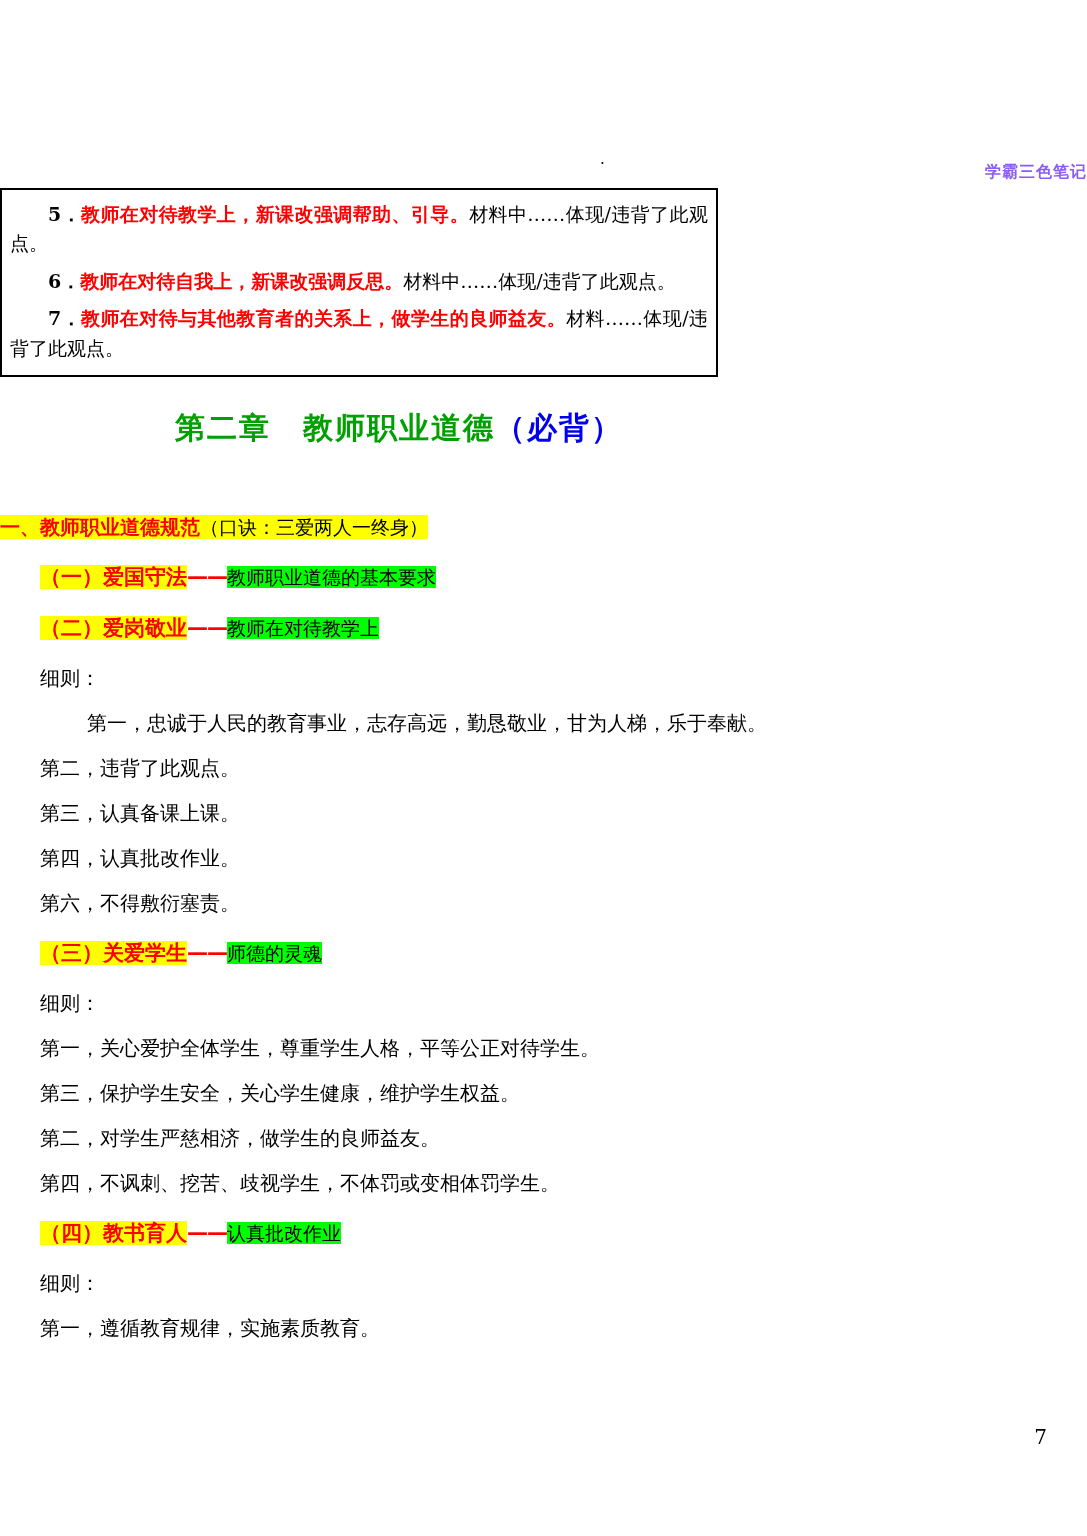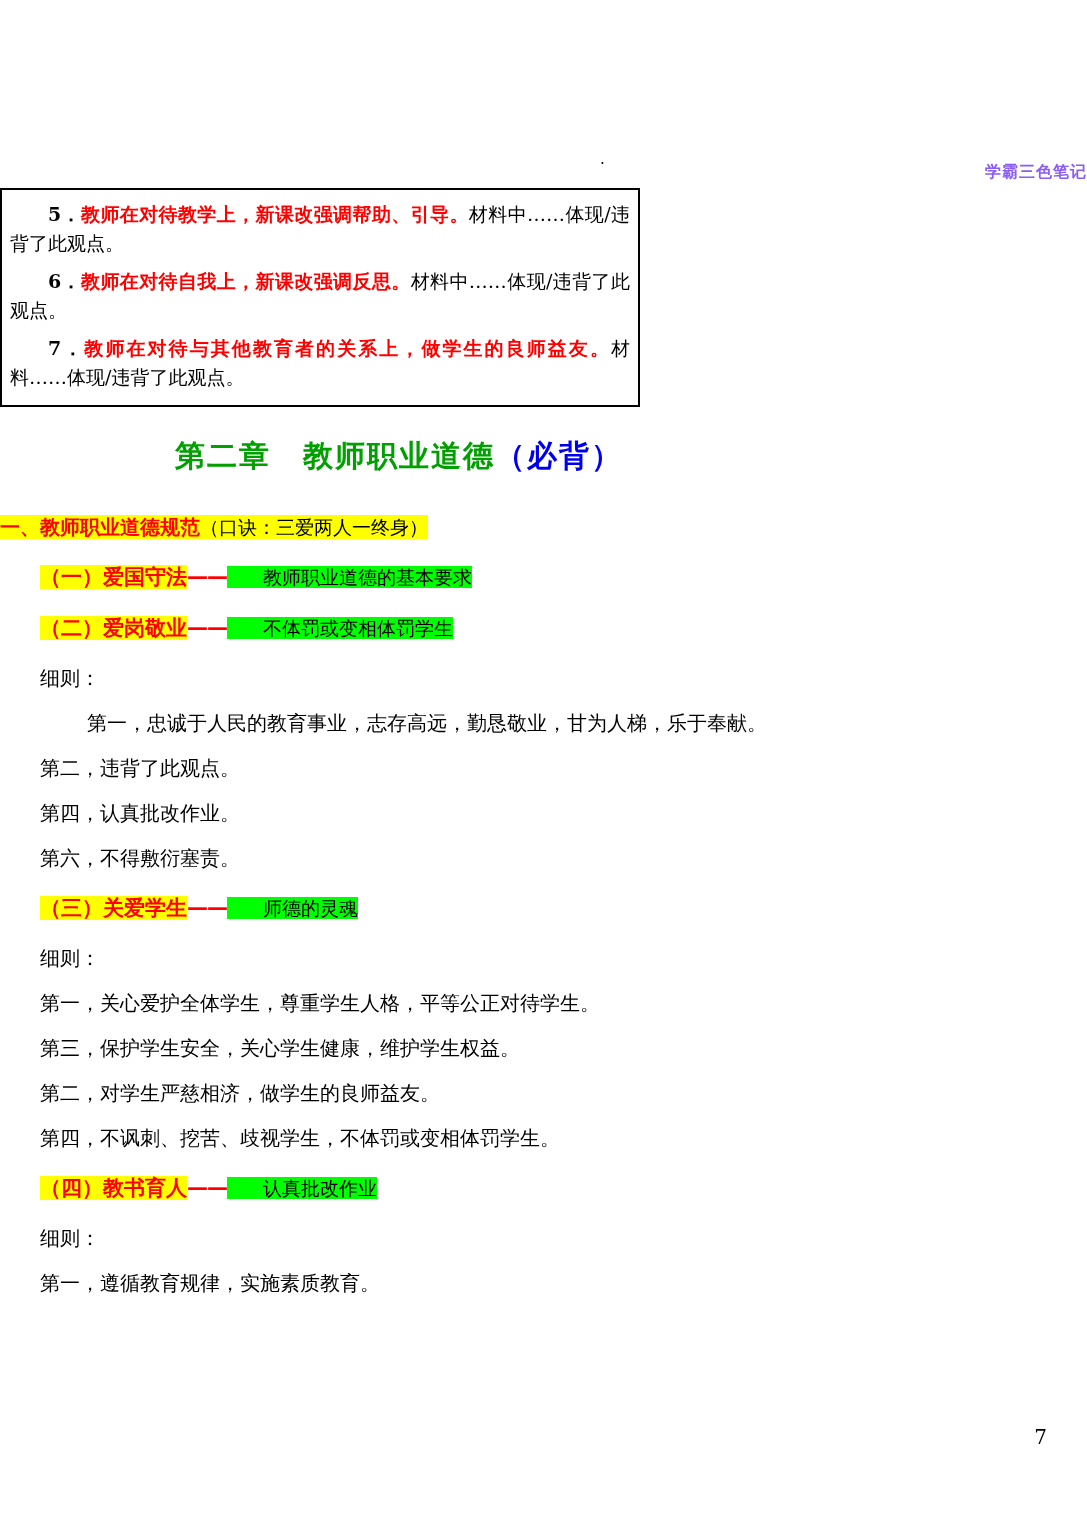--- a/index.html
+++ b/index.html
@@ -38,21 +38,21 @@
     top: 150px;
     font-size: 15px;
     color: #000;
   }
 
   
   .box {
     position: absolute;
     left: 0;
     top: 188px;
-    width: 640px;
+    width: 718px;
     border: 2px solid #000;
     padding: 10px 8px 12px 8px;
     box-sizing: border-box;
   }
   .box p {
     margin: 0 0 8px 0;
     font-size: 19px;
     line-height: 1.55;
     text-align: justify;
   }
@@ -73,21 +73,20 @@
     position: absolute;
     left: 0;
     top: 408px;
     width: 798px;
     text-align: center;
     font-family: "DejaVu Sans", "Liberation Sans", sans-serif;
     font-weight: bold;
     font-size: 30px;
     letter-spacing: 2px;
     white-space: nowrap;
-    margin-top: 28px;
   }
   .chapter-green { color: #00a000; }
   .chapter-blue { color: #0000ee; }
 
   
   .body-flow {
     position: absolute;
     left: 0;
     top: 500px;
     width: 810px;
@@ -127,21 +126,20 @@
   }
   .sub-head .dash {
     color: #ff0000;
     letter-spacing: -1px;
   }
   .sub-head .note {
     font-family: "DejaVu Serif", "Liberation Serif", serif;
     font-weight: normal;
     font-size: 19px;
     color: #000;
-    padding-left: 36px;
   }
   .line {
     padding-left: 40px;
     font-size: 20px;
     margin: 6px 0 !important;
   }
   .line-wrap {
     font-size: 20px;
     margin: 6px 0 !important;
     text-indent: 40px;
@@ -174,24 +172,25 @@
   <div class="chapter-title">
     <span class="chapter-green">第二章　教师职业道德</span><span class="chapter-blue">（必背）</span>
   </div>
 
   <div class="body-flow">
 
     <p class="sec-head"><span class="hl-yellow"><span class="red">一、</span><span class="red">教师职业道德规范</span><span class="paren-note">（口诀：三爱两人一终身）</span></span></p>
 
     <p class="sub-head"><span class="hl-yellow red">（一）爱国守法</span><span class="dash">——</span><span class="hl-green note">教师职业道德的基本要求</span></p>
 
-    <p class="sub-head"><span class="hl-yellow red">（二）爱岗敬业</span><span class="dash">——</span><span class="hl-green note">不体罚或变相体罚学生</span></p>
+    <p class="sub-head"><span class="hl-yellow red">（二）爱岗敬业</span><span class="dash">——</span><span class="hl-green note">教师在对待教学上</span></p>
     <p class="line">细则：</p>
     <p class="line-wrap">第一，忠诚于人民的教育事业，志存高远，勤恳敬业，甘为人梯，乐于奉献。</p>
     <p class="line">第二，违背了此观点。</p>
+    <p class="line">第三，认真备课上课。</p>
     <p class="line">第四，认真批改作业。</p>
     <p class="line">第六，不得敷衍塞责。</p>
 
     <p class="sub-head"><span class="hl-yellow red">（三）关爱学生</span><span class="dash">——</span><span class="hl-green note">师德的灵魂</span></p>
     <p class="line">细则：</p>
     <p class="line">第一，关心爱护全体学生，尊重学生人格，平等公正对待学生。</p>
     <p class="line">第三，保护学生安全，关心学生健康，维护学生权益。</p>
     <p class="line">第二，对学生严慈相济，做学生的良师益友。</p>
     <p class="line">第四，不讽刺、挖苦、歧视学生，不体罚或变相体罚学生。</p>
 

